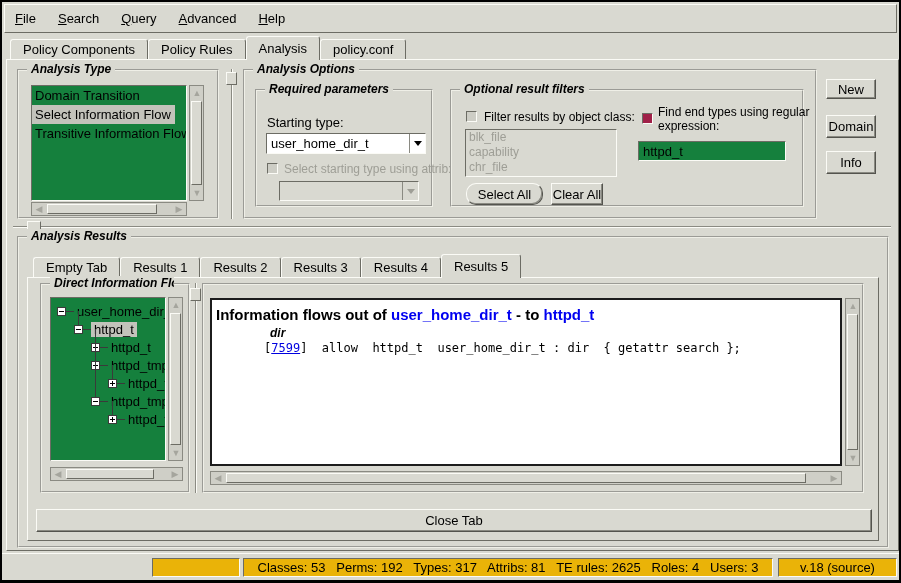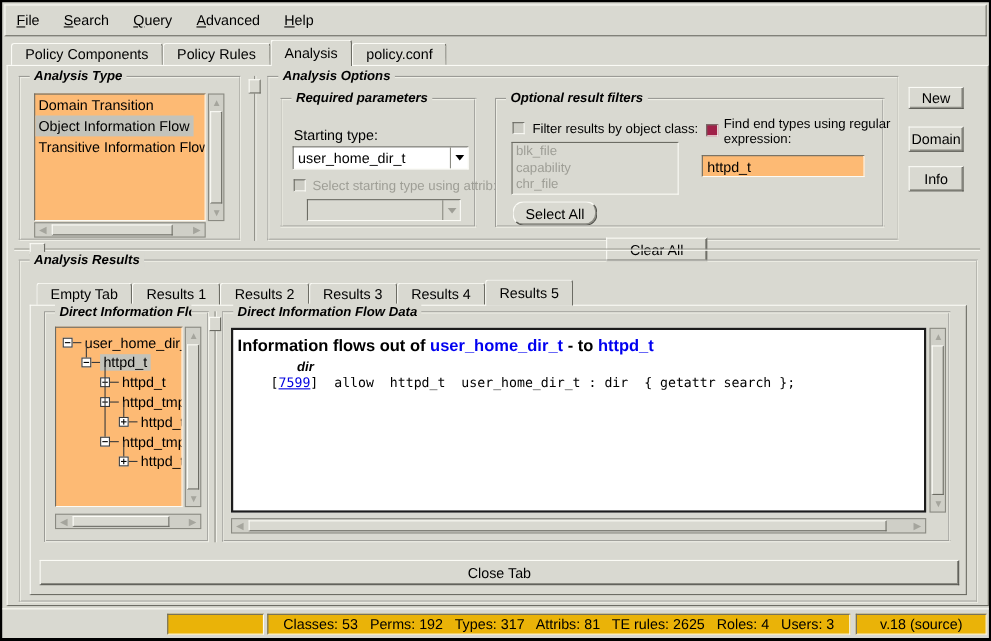--- a/index.html
+++ b/index.html
@@ -27,21 +27,21 @@
          border-right:1px solid #6c6c64; border-top-left-radius:3px; border-top-right-radius:3px;
          padding:2px 12px 3px 12px; font-size:13px; height:21px; position:relative; }
   .tab.selected { height:24px; padding-top:4px; z-index:5; }
   .tabpage { position:absolute; left:4px; top:57px; width:893px; height:492px; background:#d9d9d1; }
   
   .btn { background:#d9d9d1; text-align:center; font-size:13px; cursor:default;
          border-top:1px solid #fbfbf6; border-left:1px solid #fbfbf6;
          border-right:1px solid #54544e; border-bottom:1px solid #54544e;
          box-shadow:inset -1px -1px 0 #8a8a82; display:flex; align-items:center; justify-content:center; }
   
-  .white { background:#fdba74; border:1px solid #6c6c64; border-right-color:#fbfbf6; border-bottom-color:#fbfbf6; }
+  .white { background:#15803d; border:1px solid #6c6c64; border-right-color:#fbfbf6; border-bottom-color:#fbfbf6; }
   .litem { font-size:13px; line-height:19px; padding-left:3px; white-space:nowrap; }
   .litem.sel { background:#c3c3bb; display:inline-block; padding-right:4px; }
   .dis { color:#9e9e96; }
   
   .vscroll,.hscroll { position:absolute; background:#cfcfc7; border:1px solid #8a8a82; }
   .sb-arrow { position:absolute; width:14px; height:14px; display:flex; align-items:center;
               justify-content:center; color:#a5a59d; font-size:9px; }
   .sb-thumb { position:absolute; background:#d9d9d1; border-top:1px solid #fbfbf6; border-left:1px solid #fbfbf6;
               border-right:1px solid #6c6c64; border-bottom:1px solid #6c6c64; }
   
@@ -75,21 +75,21 @@
   .tline { width:8px; height:1px; background:#3a3a3a; flex:0 0 8px; }
   .tlabel { font-size:13px; padding:0 3px; }
   .tlabel.sel { background:#c3c3bb; }
   .vline { position:absolute; width:1px; background:#3a3a3a; }
   
   .res-header { font-weight:bold; font-size:15px; padding:6px 0 0 4px; }
   .blue { color:#0000f0; }
   .res-classes { font-weight:bold; font-size:12px; padding:14px 0 0 4px; }
   .res-classes .kw { font-size:17px; font-weight:normal; color:#0000f0; }
   .res-objclass { font-weight:bold; font-size:12px; padding:3px 0 0 58px;font-style:italic; }
-  .res-rule { font-family:"DejaVu Sans Mono", monospace; font-size:12px; padding:1px 0 0 34px; white-space:pre; }
+  .res-rule { font-family:"DejaVu Sans Mono", monospace; font-size:12px; padding:1px 0 0 52px; white-space:pre; }
   .res-rule a { color:#0000e0; }
   
   .statusbar { position:absolute; left:0; top:551px; width:897px; height:26px; border-top:1px solid #fbfbf6; }
   .status-box { position:absolute; top:4px; height:19px; background:#eab308;
                 border-top:1px solid #6c6c64; border-left:1px solid #6c6c64;
                 border-right:1px solid #fbfbf6; border-bottom:1px solid #fbfbf6;
                 display:flex; align-items:center; justify-content:center;
                 font-size:13px; white-space:pre; }
 </style>
 </head>
@@ -111,21 +111,21 @@
     <div class="tab selected">Analysis</div>
     <div class="tab">policy.conf</div>
   </div>
 
   <div class="tabpage raised">
 
     <div class="group" style="left:10px; top:9px; width:202px; height:150px;">
       <span class="gtitle">Analysis Type</span>
       <div class="white" style="position:absolute; left:12px; top:14px; width:156px; height:116px; overflow:hidden;">
         <div class="litem">Domain Transition</div>
-        <div><span class="litem sel">Object Information Flow</span></div>
+        <div><span class="litem sel">Select Information Flow</span></div>
         <div class="litem">Transitive Information Flow</div>
       </div>
       <div class="vscroll" style="left:170px; top:14px; width:15px; height:116px;">
         <div class="sb-arrow" style="top:0;">▲</div>
         <div class="sb-thumb" style="left:1px; top:15px; width:11px; height:84px;"></div>
         <div class="sb-arrow" style="bottom:0;">▼</div>
       </div>
       <div class="hscroll" style="left:12px; top:131px; width:156px; height:14px;">
         <div class="sb-arrow" style="left:0; top:-1px;">◀</div>
         <div class="sb-thumb" style="left:15px; top:1px; width:110px; height:10px;"></div>
@@ -161,21 +161,21 @@
       <div class="group" style="left:205px; top:18px; width:354px; height:118px;">
         <span class="gtitle">Optional result filters</span>
         <span class="cb" style="left:14px; top:20px;"></span>
         <div class="lbl" style="left:32px; top:19px;">Filter results by object class:</div>
         <div class="sunken" style="position:absolute; left:13px; top:38px; width:152px; height:48px; background:#d9d9d1; overflow:hidden;">
           <div class="litem dis" style="line-height:15px; font-size:12px;">blk_file</div>
           <div class="litem dis" style="line-height:15px; font-size:12px;">capability</div>
           <div class="litem dis" style="line-height:15px; font-size:12px;">chr_file</div>
         </div>
         <div class="btn" style="position:absolute; left:14px; top:92px; width:77px; height:22px;border-radius:10px;">Select All</div>
-        <div class="btn" style="position:absolute; left:99px; top:92px; width:92px; height:22px;margin-top:33px;">Clear All</div>
+        <div class="btn" style="position:absolute; left:99px; top:92px; width:52px; height:22px;">Clear All</div>
         <span class="cb checked" style="left:190px; top:22px;"></span>
         <div class="lbl" style="left:206px; top:14px;">Find end types using regular</div>
         <div class="lbl" style="left:206px; top:28px;">expression:</div>
         <div class="white" style="position:absolute; left:186px; top:50px; width:148px; height:20px; font-size:13px; padding:2px 0 0 4px;">httpd_t</div>
       </div>
     </div>
 
     <div class="btn" style="position:absolute; left:819px; top:19px; width:50px; height:20px;">New</div>
     <div class="btn" style="position:absolute; left:819px; top:55px; width:50px; height:23px;">Domain</div>
     <div class="btn" style="position:absolute; left:819px; top:91px; width:50px; height:23px;">Info</div>
@@ -249,21 +249,20 @@
             <div class="sb-arrow" style="left:0; top:-1px;">◀</div>
             <div class="sb-thumb" style="left:15px; top:1px; width:88px; height:10px;"></div>
             <div class="sb-arrow" style="right:0; top:-1px;">▶</div>
           </div>
         </div>
 
         <div class="sash-v" style="left:167px; top:5px; height:210px;"></div>
         <div class="sash-handle" style="left:162px; top:10px; width:11px; height:13px;"></div>
 
         <div class="group" style="left:174px; top:5px; width:662px; height:210px;">
-          <span class="gtitle">Direct Information Flow Data</span>
           <div style="position:absolute; left:6px; top:13px; width:632px; height:168px; background:#fff; border:2px solid #1c1c1c; overflow:hidden;">
             <div class="res-header"><span>Information flows out of </span><span class="blue">user_home_dir_t</span><span> - to </span><span class="blue">httpd_t</span></div>
             <div class="res-objclass">dir</div>
             <div class="res-rule"><span>[</span><a href="#">7599</a><span>]  allow  httpd_t  user_home_dir_t : dir  { getattr search };</span></div>
           </div>
           <div class="vscroll" style="left:641px; top:13px; width:15px; height:168px;">
             <div class="sb-arrow" style="top:0;">▲</div>
             <div class="sb-thumb" style="left:1px; top:15px; width:11px; height:136px;"></div>
             <div class="sb-arrow" style="bottom:0;">▼</div>
           </div>

